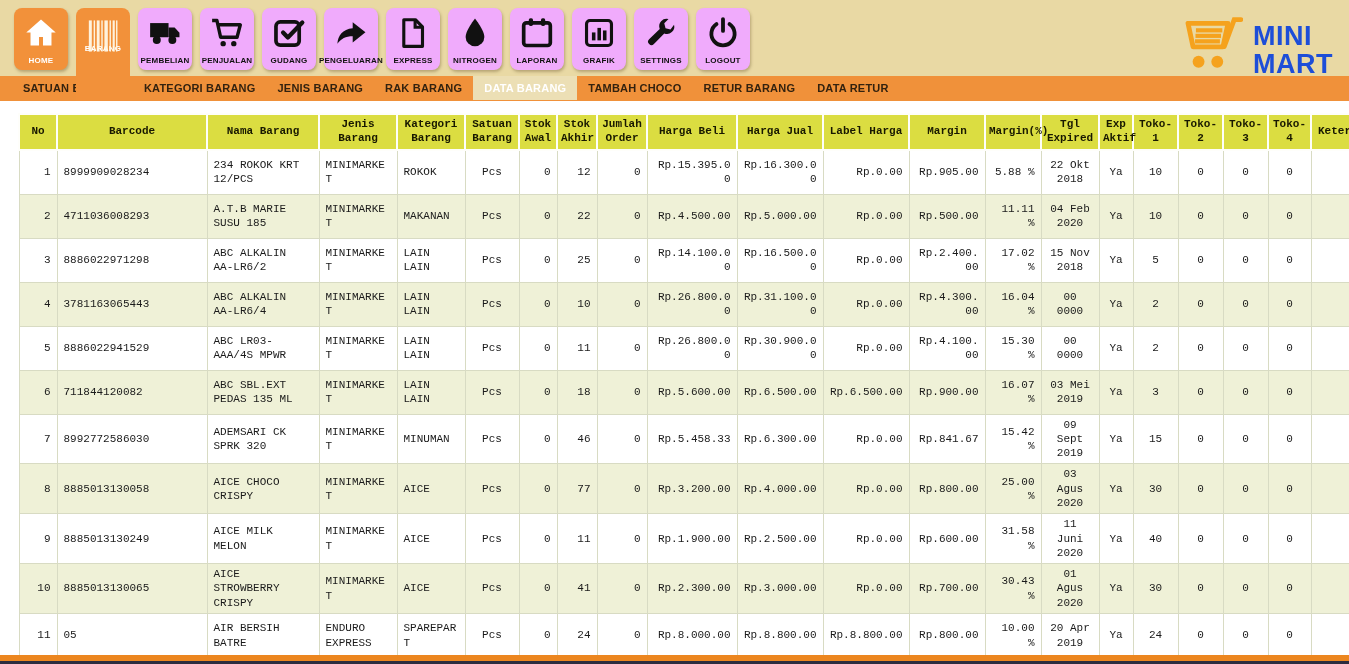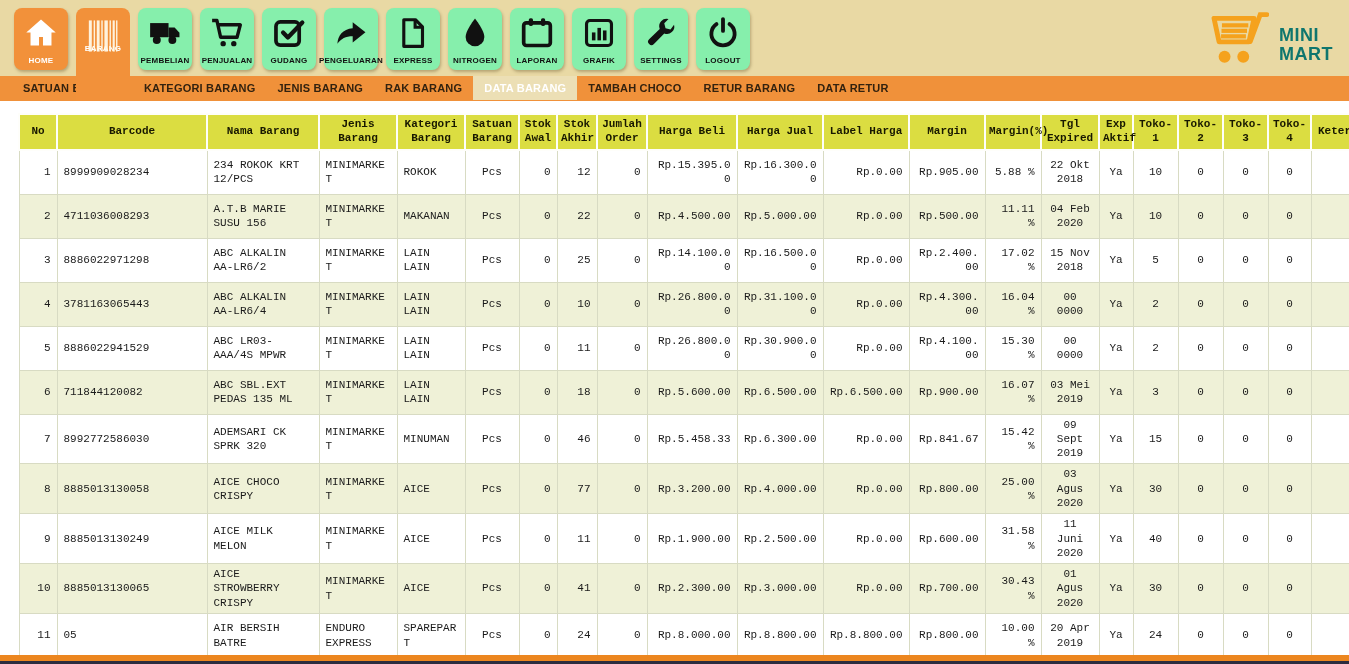--- a/index.html
+++ b/index.html
@@ -2,37 +2,37 @@
 <html><head>
 <meta charset="utf-8">
 <style>
   * { margin:0; padding:0; box-sizing:border-box; }
   html,body { width:1349px; height:664px; overflow:hidden; background:#fff;
     font-family:"Liberation Sans", sans-serif; }
 
   
   .top-header { position:relative; width:100%; height:101px; background:#E9D9A4; }
   .toolbar { position:absolute; left:14px; top:8px; display:flex; gap:8px; align-items:flex-start; z-index:3; }
-  .tb-btn { width:54px; height:62px; background:#86efac; border-radius:8px;
+  .tb-btn { width:54px; height:62px; background:#f0abfc; border-radius:8px;
     box-shadow:1px 2px 3px rgba(90,70,30,.35); display:flex; flex-direction:column;
     align-items:center; justify-content:flex-end; padding-bottom:5px; cursor:pointer;
     position:relative; color:#111; }
   .tb-btn .tb-icon { position:absolute; top:7px; left:50%; transform:translateX(-50%);
     width:36px; height:36px; display:flex; align-items:center; justify-content:center; }
   .tb-btn .tb-icon svg { width:34px; height:34px; display:block; }
   .tb-btn .tb-label { font-size:8px; font-weight:bold; letter-spacing:.2px; white-space:nowrap; }
   .tb-btn.active { background:#F2913A; color:#fff; }
   .tb-btn.connected { height:93px; border-radius:8px 8px 0 0; box-shadow:none;
     padding-bottom:48px; }
   .tb-btn.connected .tb-icon { top:10px; }
 
   
   .logo { position:absolute; right:16px; top:6px; display:flex; align-items:center; gap:10px; }
   .logo svg { width:66px; height:62px; display:block; }
-  .logo-text { color:#0f766e; font-weight:bold; font-size:18px; line-height:1.05; letter-spacing:.5px;margin-top:16px; }
+  .logo-text { color:#1d4ed8; font-weight:bold; font-size:27px; line-height:1.05; letter-spacing:.5px;margin-top:16px; }
 
   
   .subnav { position:absolute; left:0; bottom:0; width:100%; height:25px; background:#F0913A;
     display:flex; align-items:stretch; padding-left:12px; z-index:2; }
   .subnav-item { font-size:11px; font-weight:bold; color:#33220F; padding:0 11px;
     line-height:25px; cursor:pointer; white-space:nowrap; letter-spacing:.2px; }
   .subnav-item.active { background:#ECDFB5; color:#fff; height:24px; }
 
   
   .content { position:relative; width:100%; height:563px; background:#fff;
@@ -272,21 +272,21 @@
           <td class="ac">Ya</td>
           <td class="ac">10</td>
           <td class="ac">0</td>
           <td class="ac">0</td>
           <td class="ac">0</td>
           <td class="al"></td>
         </tr>
         <tr class="alt">
           <td class="ar">2</td>
           <td class="al">4711036008293</td>
-          <td class="al">A.T.B MARIE SUSU 156</td>
+          <td class="al">A.T.B MARIE SUSU 185</td>
           <td class="al">MINIMARKET</td>
           <td class="al">MAKANAN</td>
           <td class="ac">Pcs</td>
           <td class="ar">0</td>
           <td class="ar">22</td>
           <td class="ar">0</td>
           <td class="ar">Rp.4.500.00</td>
           <td class="ar">Rp.5.000.00</td>
           <td class="ar">Rp.0.00</td>
           <td class="ar">Rp.500.00</td>

